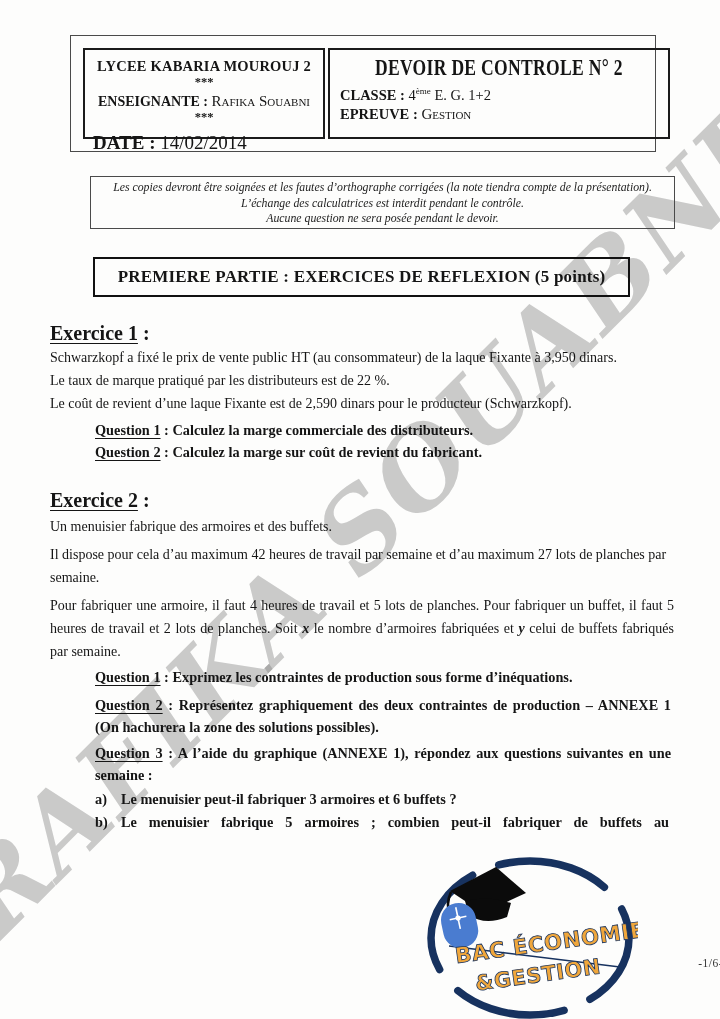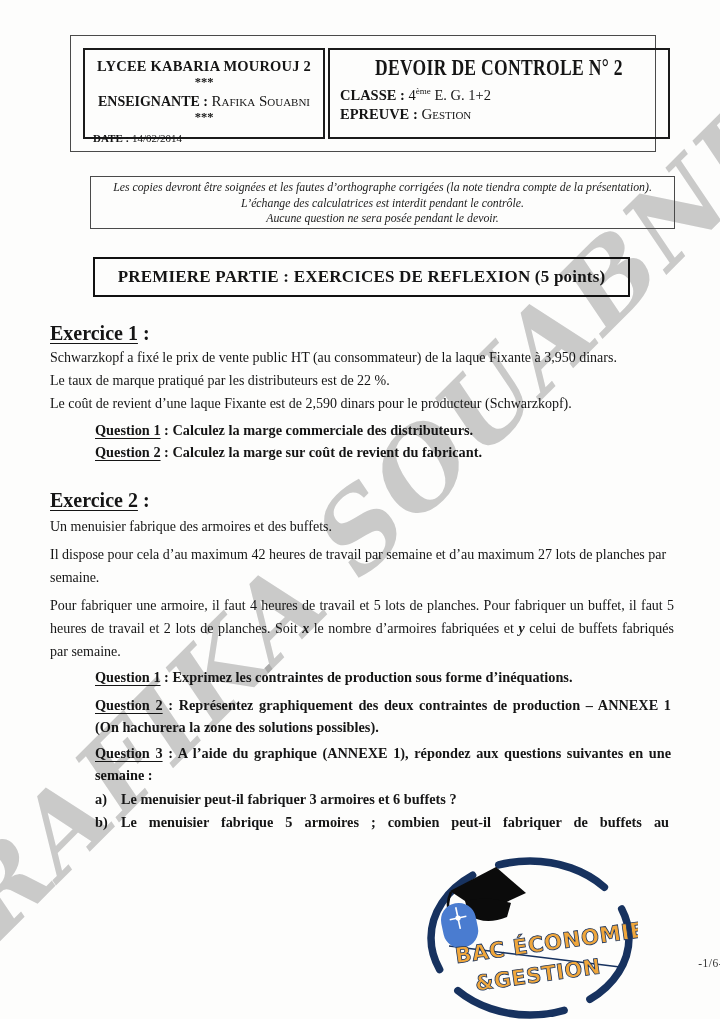--- a/index.html
+++ b/index.html
@@ -24,21 +24,21 @@
     display:flex; gap:3px;
   }
   .hcell{border:2px solid #1b1b1b; box-sizing:border-box; background:transparent;}
   .hcell-left{flex:0 0 242px; text-align:center; padding:5px 6px 0 6px;}
   .hcell-right{flex:1; padding:3px 10px 0 10px;}
   .school{font-weight:bold; font-size:14.5px; letter-spacing:0.2px; margin-top:3px;}
   .stars{font-weight:bold; font-size:12.5px; line-height:13px; margin-top:1px;}
   .teacher{font-size:14px; margin-top:4px; white-space:nowrap;}
   .teacher .lbl{font-weight:bold;}
   .sc{font-variant:small-caps; font-size:15px;}
-  .date-line{text-align:left; font-size:11px; margin:8px 0 0 2px;}
+  .date-line{text-align:left; font-size:19px; margin:8px 0 0 2px;}
   .date-line .lbl{font-weight:bold;}
   .devoir-wrap{text-align:center; margin-top:2px; height:28px;}
   .devoir-title{
     display:inline-block; transform:scaleX(0.78); transform-origin:center;
     font-weight:bold; font-size:22.5px; white-space:nowrap; letter-spacing:0.4px;
   }
   .hrow{font-size:14.5px; margin-top:2.5px; white-space:nowrap;}
   .hrow .lbl{font-weight:bold;}
   .hrow sup{font-size:9px;}
   .hrow-flex{display:flex; justify-content:space-between; padding-right:2px;}

